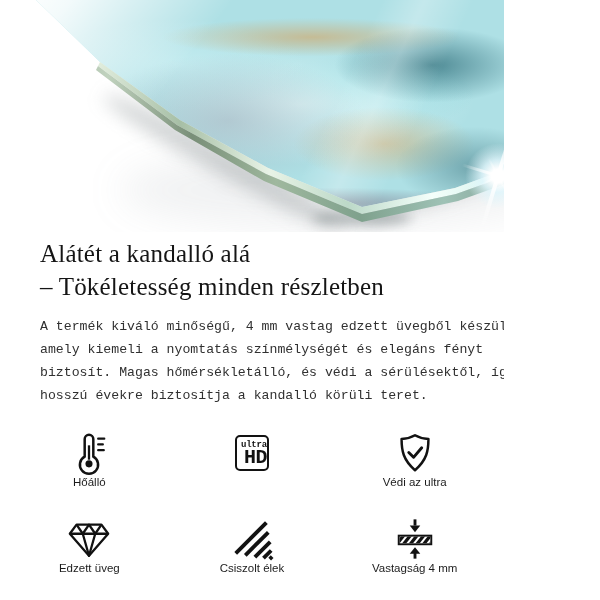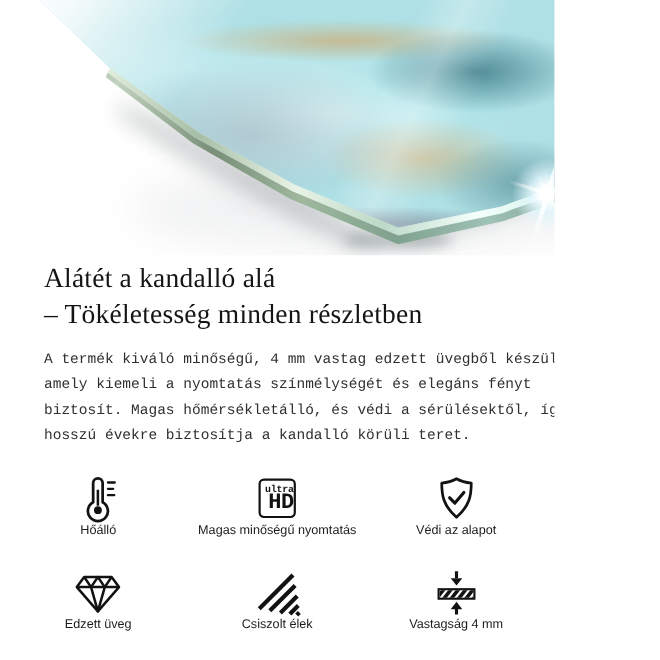--- a/index.html
+++ b/index.html
@@ -122,31 +122,30 @@
       <div class="feature-label">Hőálló</div>
     </div>
 
     <div class="feature">
       <div class="icon-box">
         <div class="uhd">
           <span class="uhd-top">ultra</span>
           <span class="uhd-bottom">HD</span>
         </div>
       </div>
-      <div class="feature-label">Magas minőségű nyomtatás</div>
     </div>
 
     <div class="feature">
       <div class="icon-box">
         <svg class="icon-svg" width="46" height="46" viewBox="0 0 48 48" fill="none" stroke="#121212" stroke-width="2.6">
           <path d="M24 5.5 C28 7.8 33.5 9.2 38 9.5 C38 21.5 36.5 31 24 42 C11.5 31 10 21.5 10 9.5 C14.5 9.2 20 7.8 24 5.5 Z" stroke-linejoin="round"></path>
           <path d="M17.5 23.5 L22.5 28.5 L31 18.5" stroke-width="3" stroke-linecap="round" stroke-linejoin="round"></path>
         </svg>
       </div>
-      <div class="feature-label">Védi az alapot</div>
+      <div class="feature-label">Védi az ultra</div>
     </div>
 
     <div class="feature">
       <div class="icon-box">
         <svg class="icon-svg" width="46" height="46" viewBox="0 0 48 48" fill="none" stroke="#121212" stroke-width="2.4" stroke-linejoin="round">
           <path d="M11 9 H37 L44 18.5 L24 41.5 L4 18.5 Z"></path>
           <path d="M4 18.5 H44"></path>
           <path d="M11 9 L17.5 18.5 L24 41.5 L30.5 18.5 L37 9"></path>
           <path d="M17.5 18.5 L24 9 L30.5 18.5"></path>
         </svg>

